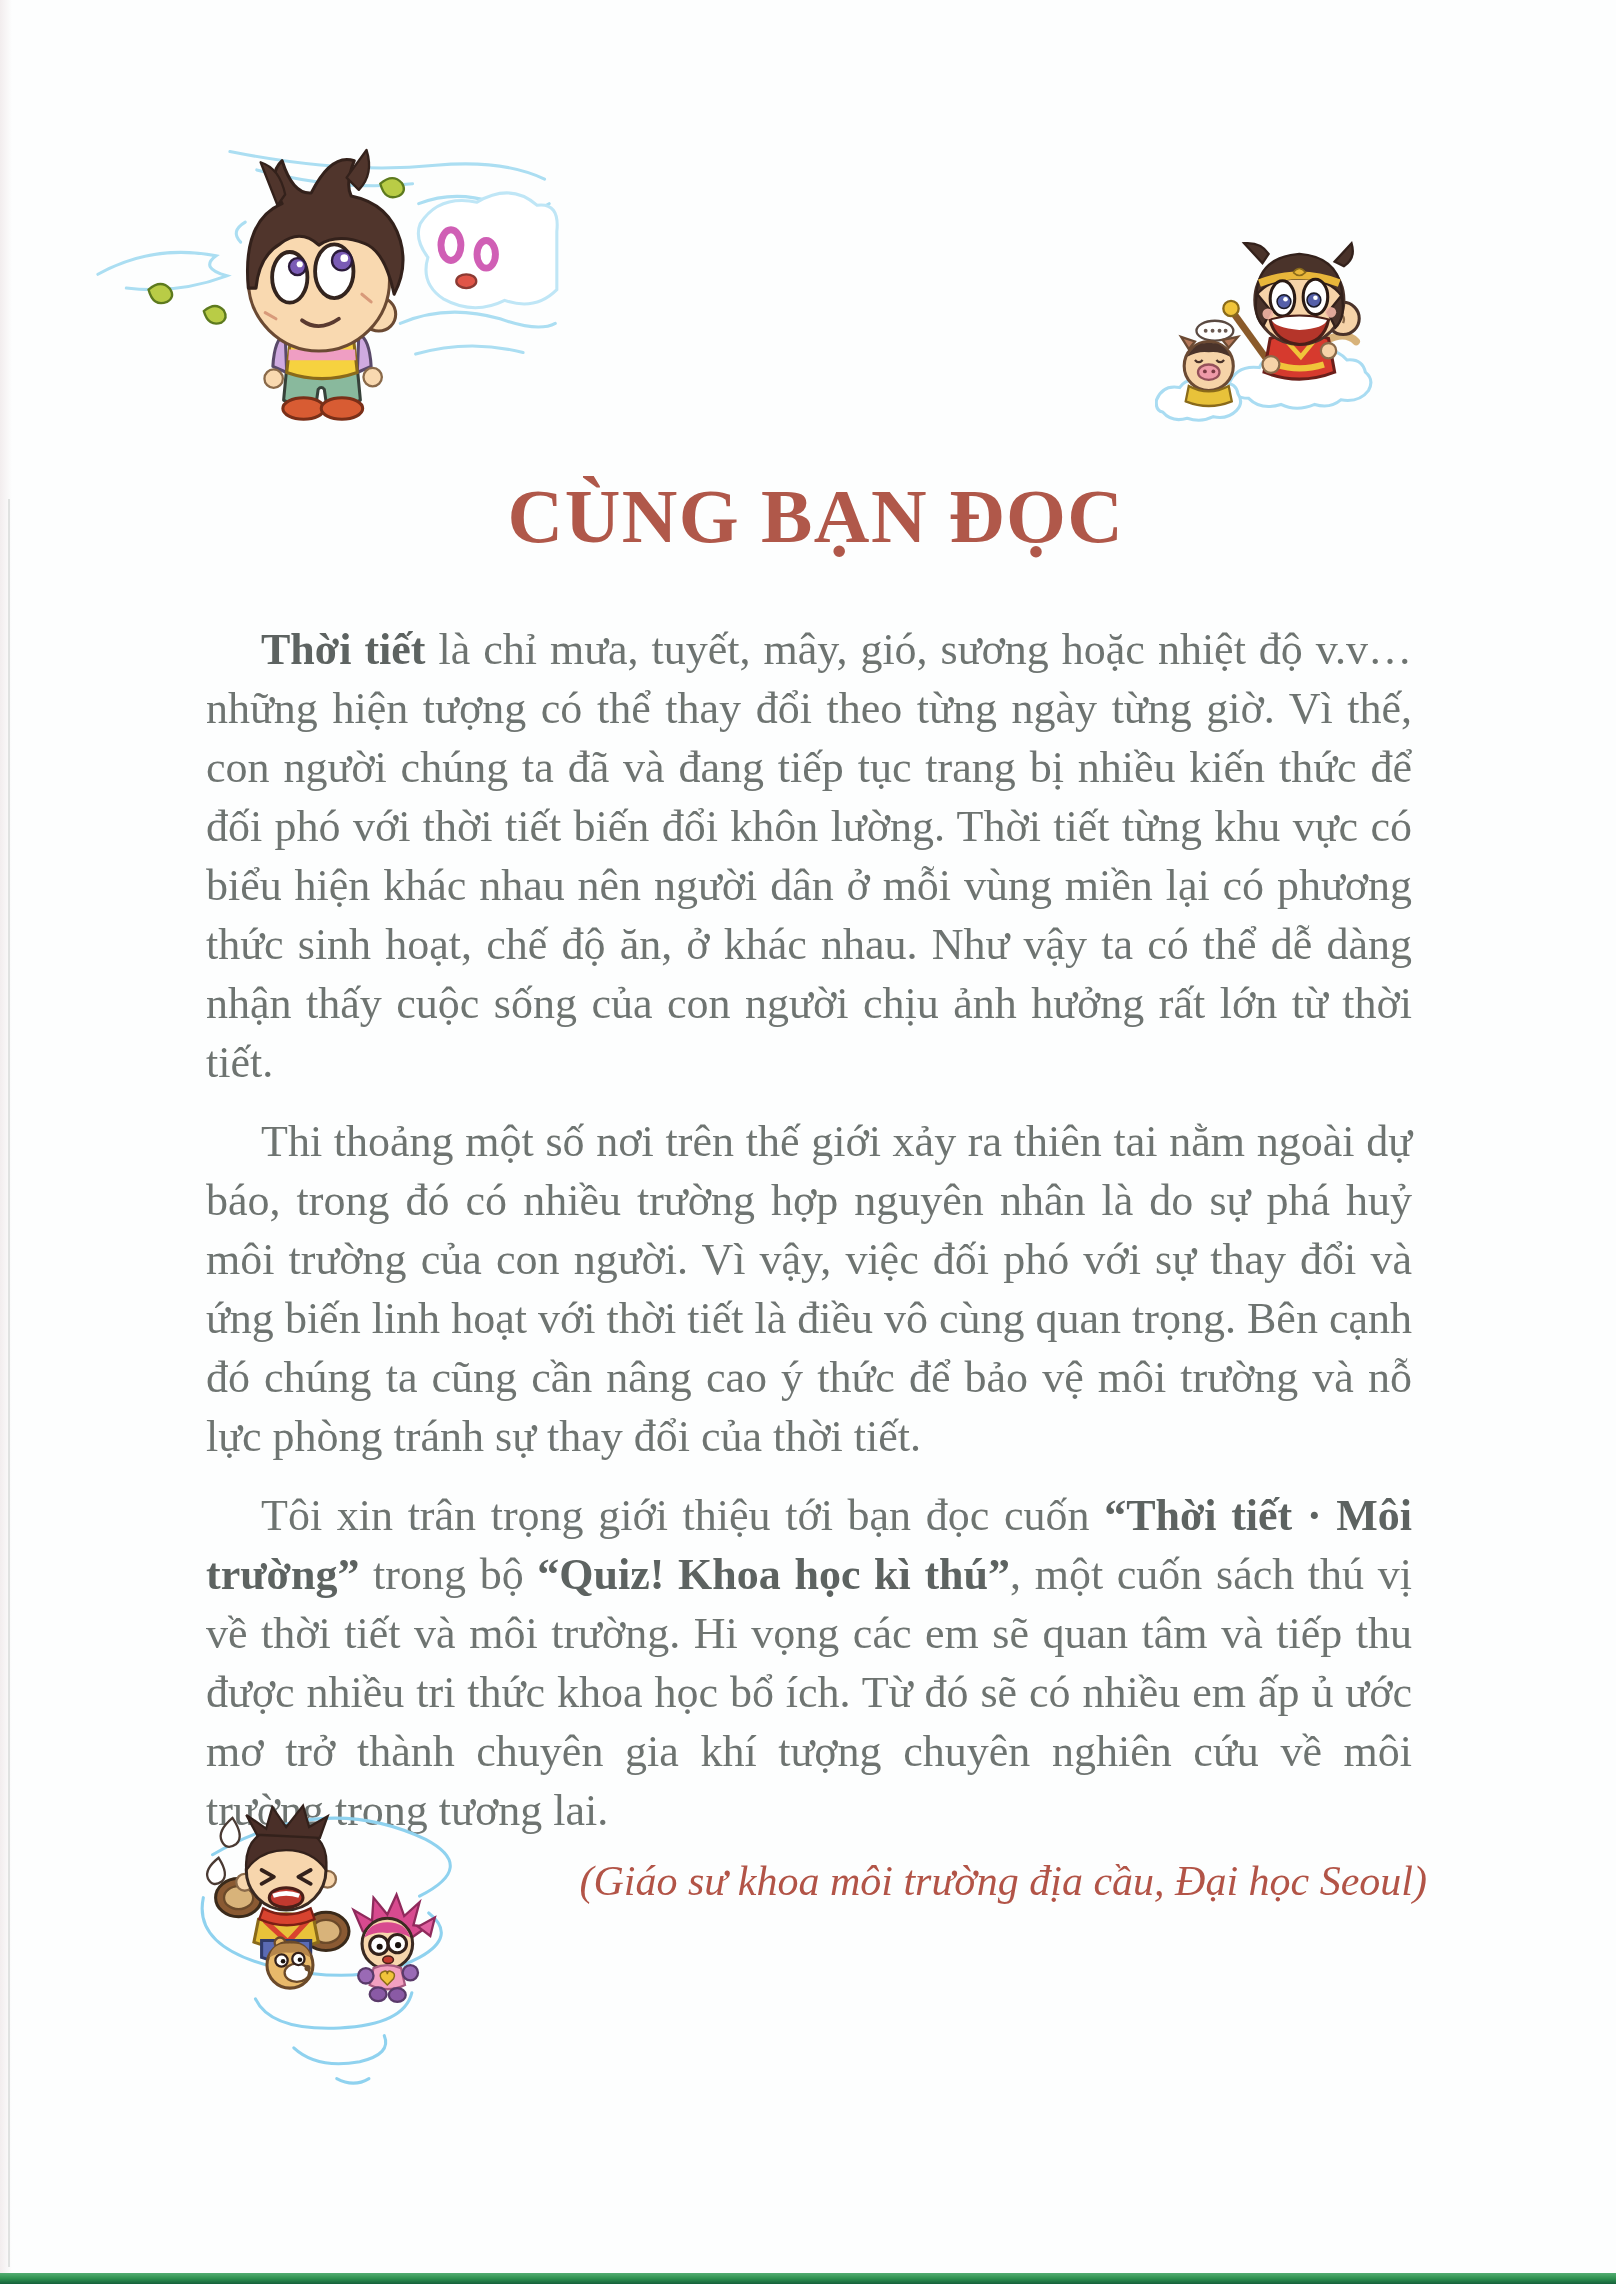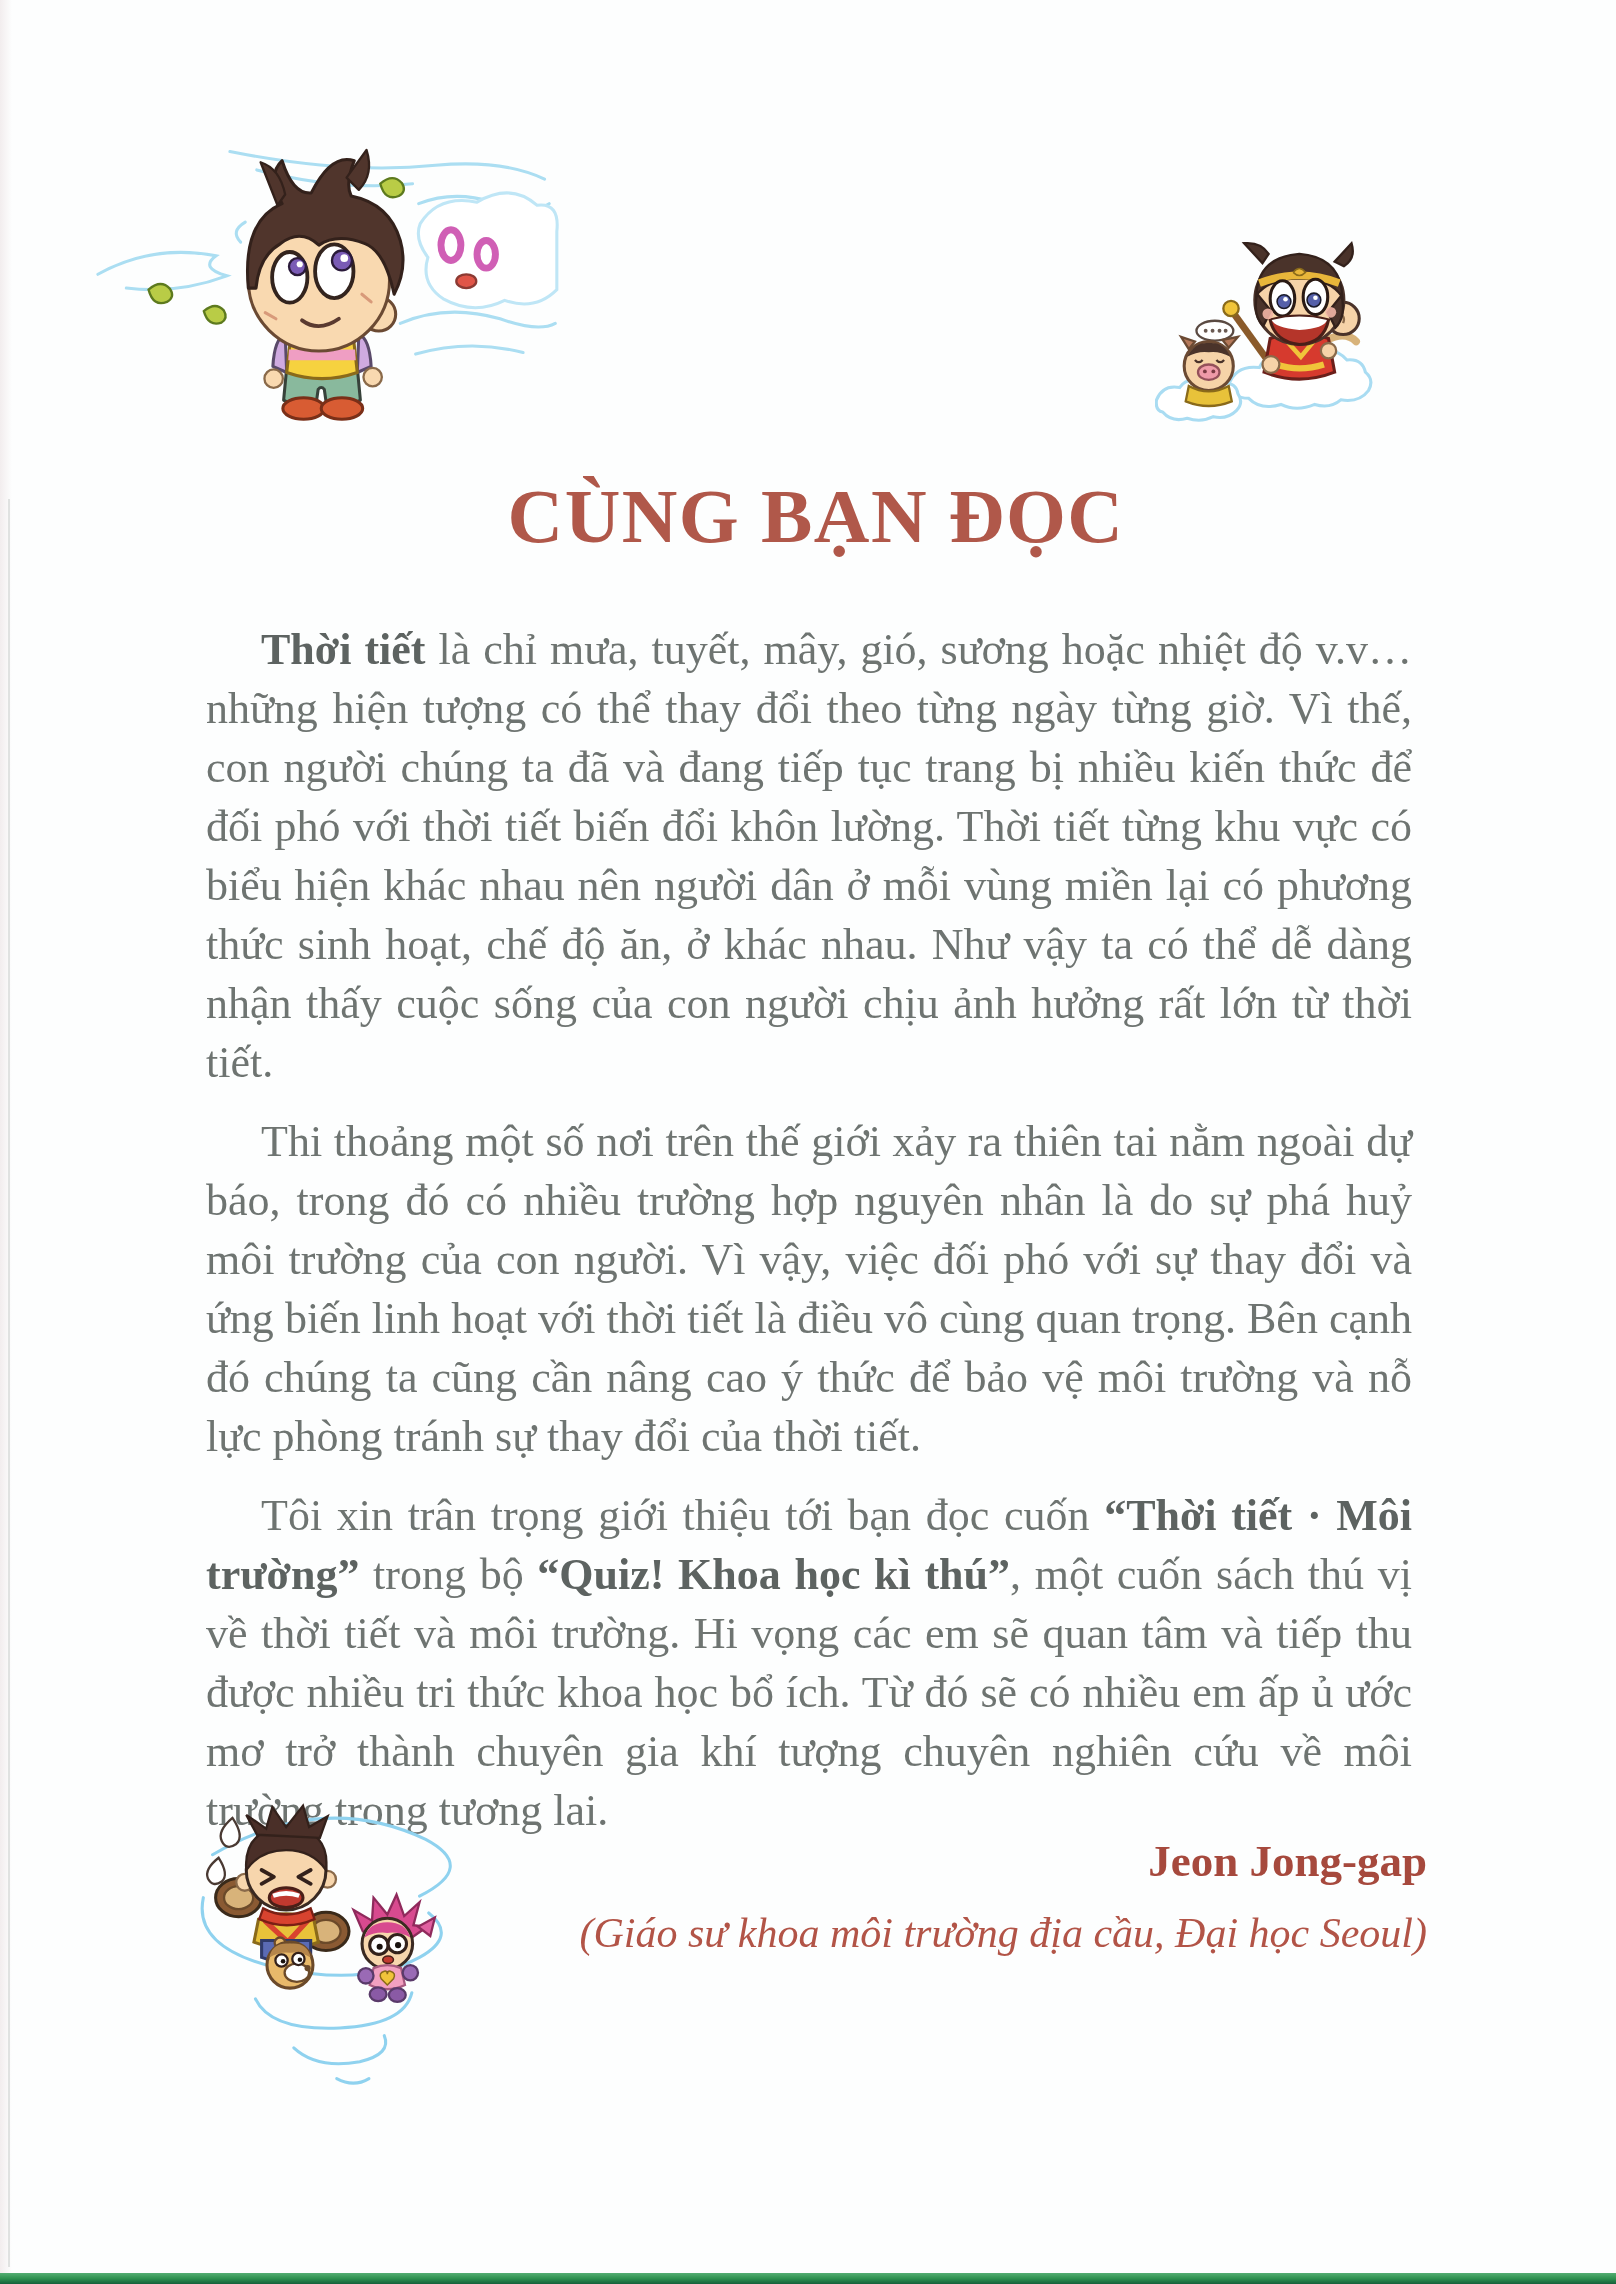--- a/index.html
+++ b/index.html
@@ -142,21 +142,20 @@
 
 <h1 class="page-title">CÙNG BẠN ĐỌC</h1>
 
 <div class="content">
   <p><b>Thời tiết</b><span> là chỉ mưa, tuyết, mây, gió, sương hoặc nhiệt độ v.v… những hiện tượng có thể thay đổi theo từng ngày từng giờ. Vì thế, con người chúng ta đã và đang tiếp tục trang bị nhiều kiến thức để đối phó với thời tiết biến đổi khôn lường. Thời tiết từng khu vực có biểu hiện khác nhau nên người dân ở mỗi vùng miền lại có phương thức sinh hoạt, chế độ ăn, ở khác nhau. Như vậy ta có thể dễ dàng nhận thấy cuộc sống của con người chịu ảnh hưởng rất lớn từ thời tiết.</span></p>
   <p><span>Thi thoảng một số nơi trên thế giới xảy ra thiên tai nằm ngoài dự báo, trong đó có nhiều trường hợp nguyên nhân là do sự phá huỷ môi trường của con người. Vì vậy, việc đối phó với sự thay đổi và ứng biến linh hoạt với thời tiết là điều vô cùng quan trọng. Bên cạnh đó chúng ta cũng cần nâng cao ý thức để bảo vệ môi trường và nỗ lực phòng tránh sự thay đổi của thời tiết.</span></p>
   <p><span>Tôi xin trân trọng giới thiệu tới bạn đọc cuốn </span><b>“Thời tiết · Môi trường”</b><span> trong bộ </span><b>“Quiz! Khoa học kì thú”</b><span>, một cuốn sách thú vị về thời tiết và môi trường. Hi vọng các em sẽ quan tâm và tiếp thu được nhiều tri thức khoa học bổ ích. Từ đó sẽ có nhiều em ấp ủ ước mơ trở thành chuyên gia khí tượng chuyên nghiên cứu về môi trường trong tương lai.</span></p>
 </div>
 
 <div class="signature">
-  <div class="sig-name">Jeon Jong-gap</div>
   <div class="sig-aff">(Giáo sư khoa môi trường địa cầu, Đại học Seoul)</div>
 </div>
 
 <svg class="illus illus-bottom-left" viewBox="0 0 420 400" xmlns="http://www.w3.org/2000/svg">
   <g fill="none" stroke="#8fd2ef" stroke-width="4" stroke-linecap="round">
     <path d="M62,92 Q205,8 340,72 Q408,108 332,146"></path>
     <path d="M50,148 Q36,214 148,240 Q262,264 332,226 Q382,198 344,168"></path>
     <path d="M118,280 Q138,322 228,318 Q312,314 322,272"></path>
     <path d="M168,344 Q198,372 254,362 Q296,352 286,328"></path>
     <path d="M224,384 q22,12 42,0"></path>

